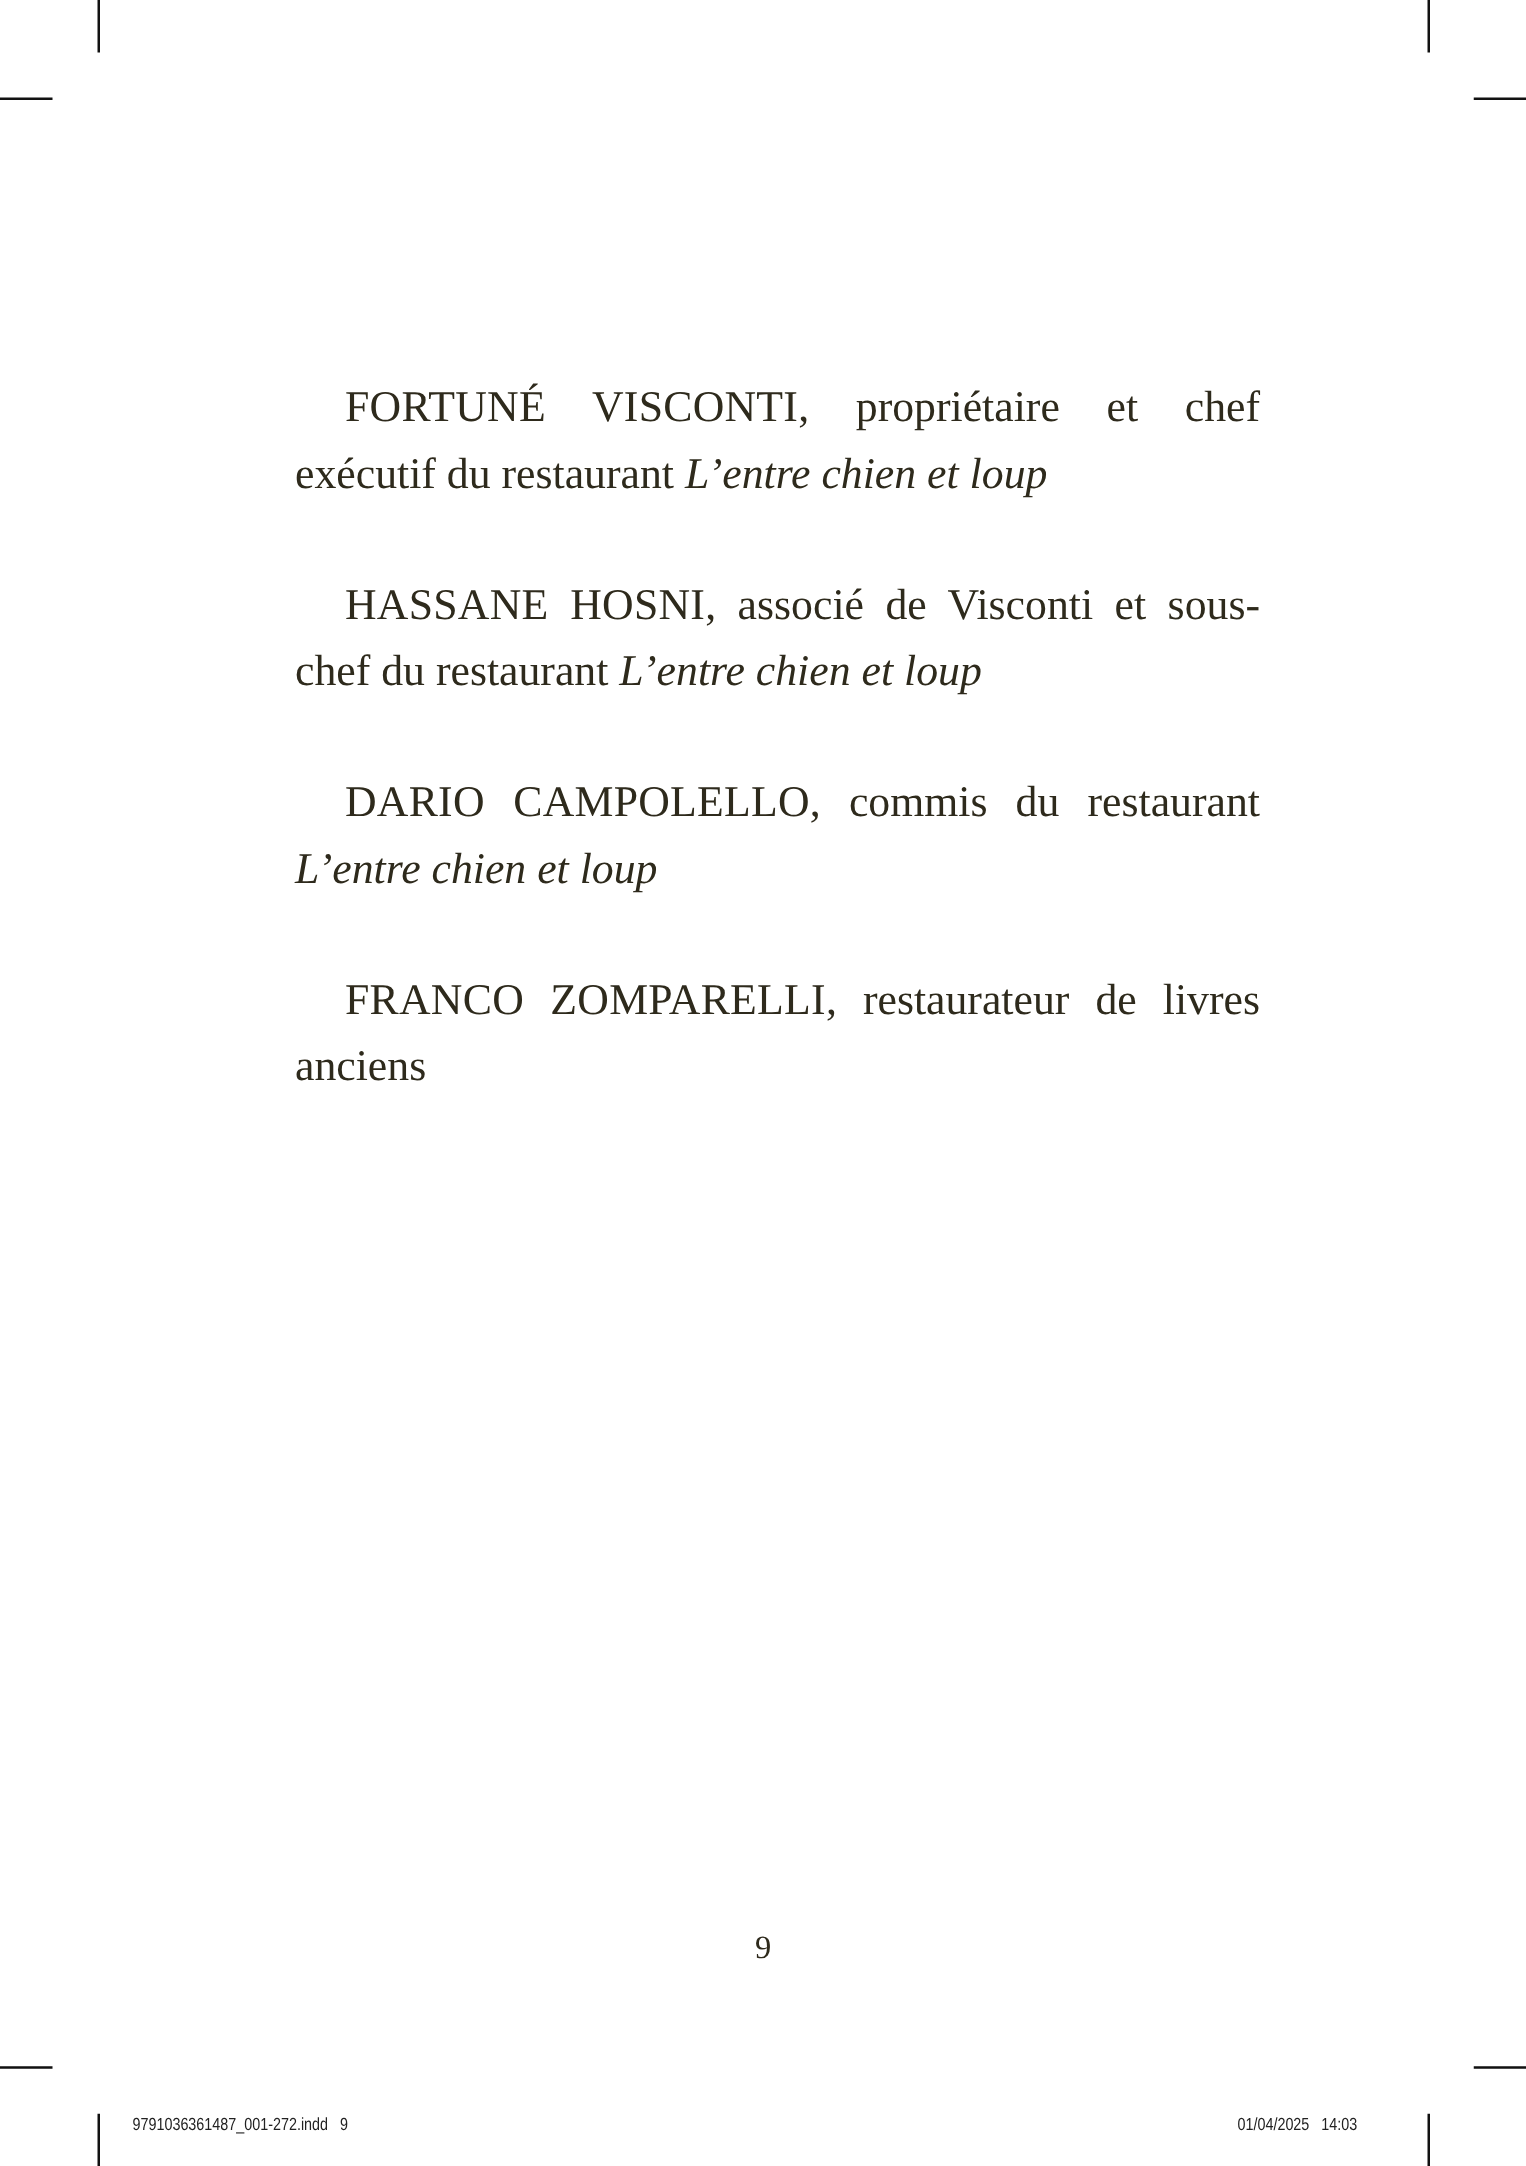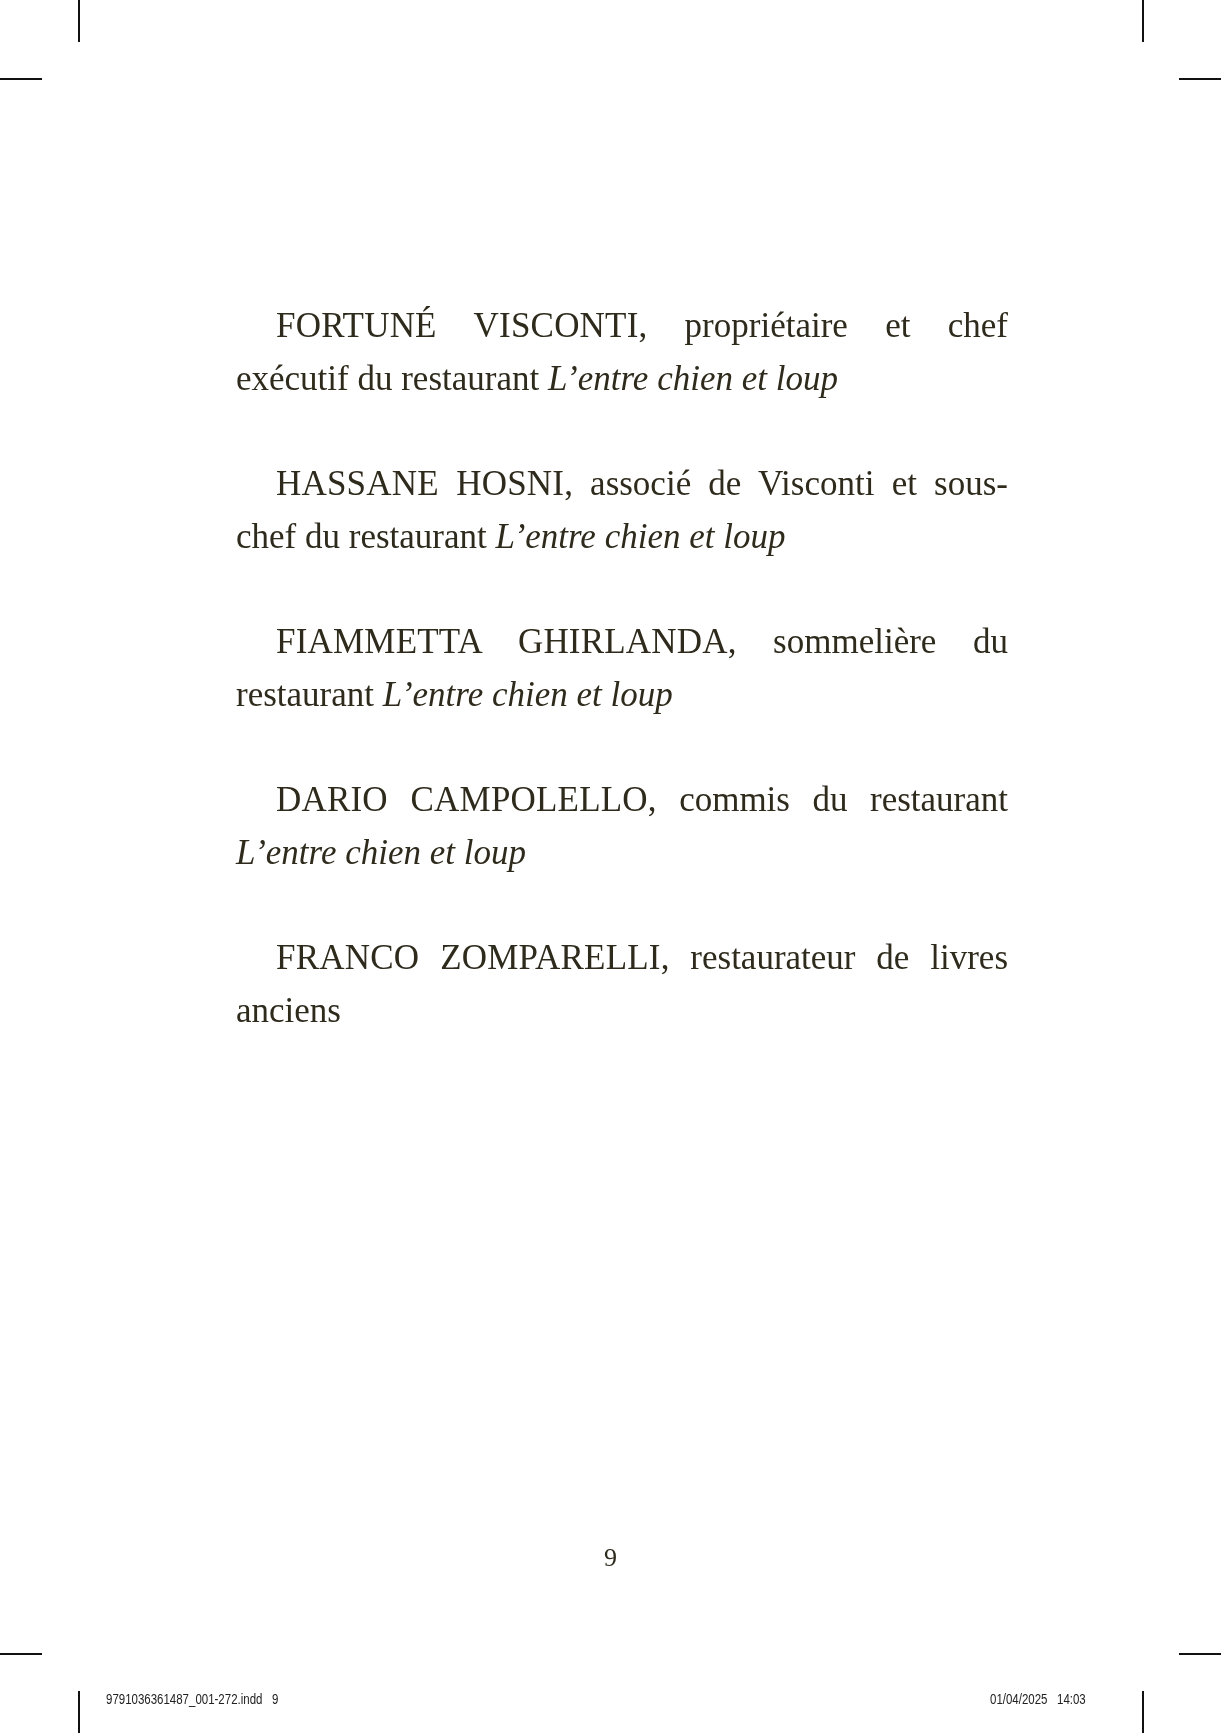--- a/index.html
+++ b/index.html
@@ -25,21 +25,20 @@
 <div class="crop v" style="left:1142px; top:0; height:42px;"></div>
 <div class="crop h" style="left:1179px; top:78px; width:42px;"></div>
 <div class="crop h" style="left:0; top:1653px; width:42px;"></div>
 <div class="crop h" style="left:1179px; top:1653px; width:42px;"></div>
 <div class="crop v" style="left:78px; top:1691px; height:42px;"></div>
 <div class="crop v" style="left:1142px; top:1691px; height:42px;"></div>
 
 <div class="content">
   <p class="entry"><span class="first"></span><span class="name">FORTUNÉ VISCONTI</span><span>, propriétaire et chef exécutif du restaurant </span><i>L’entre chien et loup</i></p>
   <p class="entry"><span class="first"></span><span class="name">HASSANE HOSNI</span><span>, associé de Visconti et sous-chef du restaurant </span><i>L’entre chien et loup</i></p>
-  <p class="entry"><span class="first"></span><span class="name">FIAMMETTA GHIRLANDA</span><span>, sommelière du restaurant </span><i>L’entre chien et loup</i></p>
   <p class="entry"><span class="first"></span><span class="name">DARIO CAMPOLELLO</span><span>, commis du restaurant </span><i>L’entre chien et loup</i></p>
   <p class="entry"><span class="first"></span><span class="name">FRANCO ZOMPARELLI</span><span>, restaurateur de livres anciens</span><i></i></p>
 </div>
 
 <div class="pagenum">9</div>
 
 <div class="slug slug-left">9791036361487_001-272.indd   9</div>
 <div class="slug slug-right">01/04/2025   14:03</div>
 
 </body></html>

